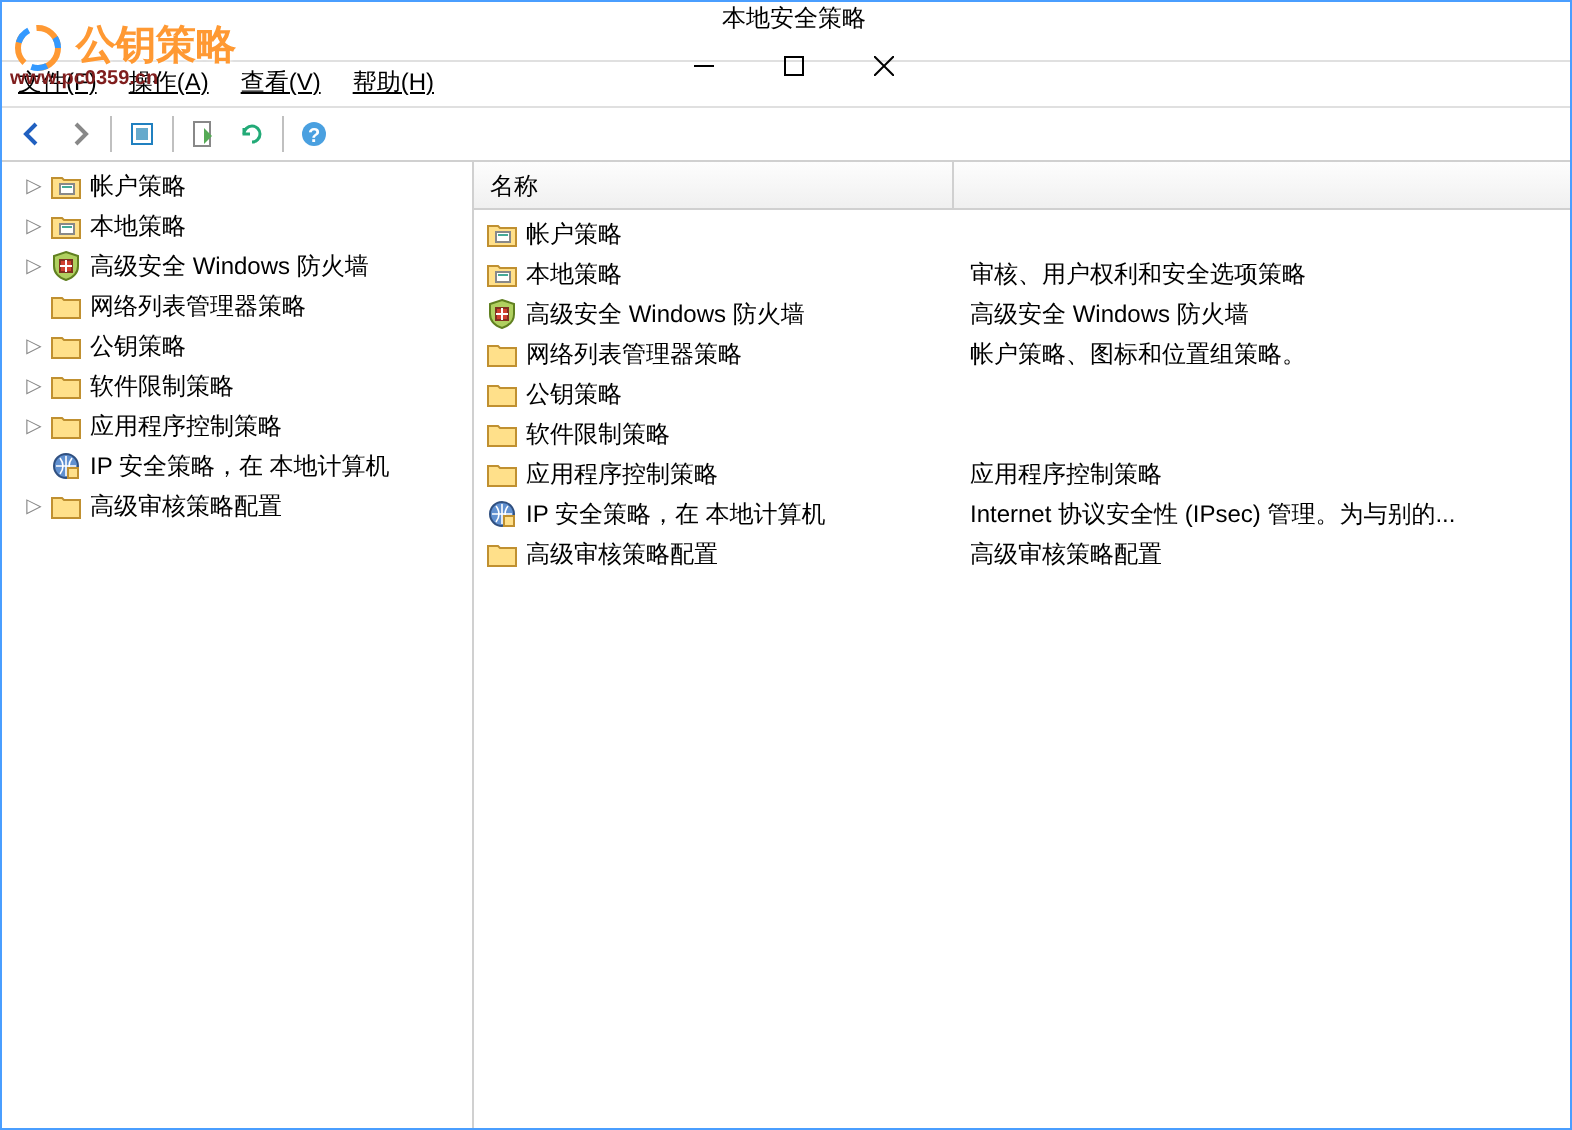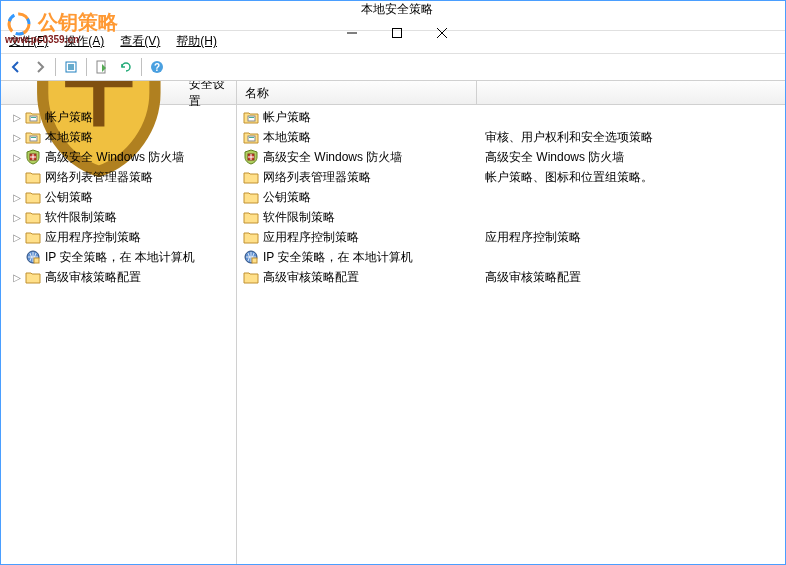--- a/index.html
+++ b/index.html
@@ -121,27 +121,20 @@
       <svg width="16" height="16">
         <circle cx="8" cy="8" r="6" fill="#4aa0e0"></circle>
         <text x="8" y="12" text-anchor="middle" fill="#fff" font-size="10" font-weight="bold">?</text>
       </svg>
     </div>
 </div>
 
 <div class="content">
 
   <div class="tree-panel">
-    <div class="tree-header">
-      <svg class="node-icon" viewBox="0 0 16 16">
-          <path d="M8 1 L13 3 V8 C13 11 11 14 8 15 C5 14 3 11 3 8 V3 Z" fill="#f0c040" stroke="#b08020"></path>
-          <path d="M8 4 V11 M5 7 H11" stroke="#805010" stroke-width="1"></path>
-        </svg>
-      <span>安全设置</span>
-    </div>
     <div class="tree-body" id="tree-body">
         <div class="tree-item" style="padding-left: 8px;">
           <span class="expander">▷</span>
           <span class="node-icon"><svg viewBox="0 0 16 16">
               <path d="M1 4 h5 l1 1 h8 v9 h-14 z" fill="#ffe08a" stroke="#c09030"></path>
               <rect x="5" y="7" width="7" height="5" fill="#fff" stroke="#888"></rect>
               <rect x="6" y="8" width="5" height="1" fill="#4a9"></rect>
             </svg></span>
           <span>帐户策略</span>
         </div>
@@ -287,20 +280,21 @@
         </div>
         <div class="list-row">
           <div class="cell-name">
             <span class="item-icon"><svg viewBox="0 0 16 16">
                 <circle cx="8" cy="8" r="6" fill="#6090d0" stroke="#305080"></circle>
                 <path d="M3 8 h10 M8 3 v10 M5 4 Q8 8 5 12 M11 4 Q8 8 11 12" fill="none" stroke="#fff" stroke-width="0.8"></path>
                 <rect x="9" y="9" width="5" height="5" fill="#ffe08a" stroke="#c09030"></rect>
               </svg></span>
             <span>IP 安全策略，在 本地计算机</span>
           </div>
+          <div class="cell-desc">Internet 协议安全性 (IPsec) 管理。为与别的...</div>
         </div>
         <div class="list-row">
           <div class="cell-name">
             <span class="item-icon"><svg viewBox="0 0 16 16">
                 <path d="M1 4 h5 l1 1 h8 v9 h-14 z" fill="#ffe08a" stroke="#c09030"></path>
               </svg></span>
             <span>高级审核策略配置</span>
           </div>
           <div class="cell-desc">高级审核策略配置</div>
         </div>

